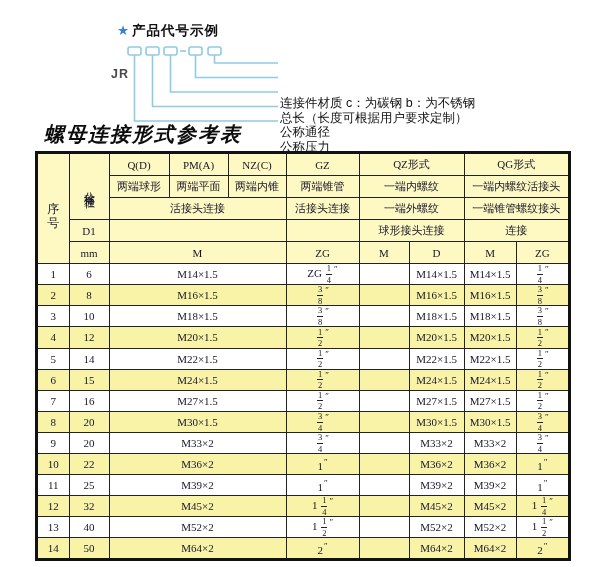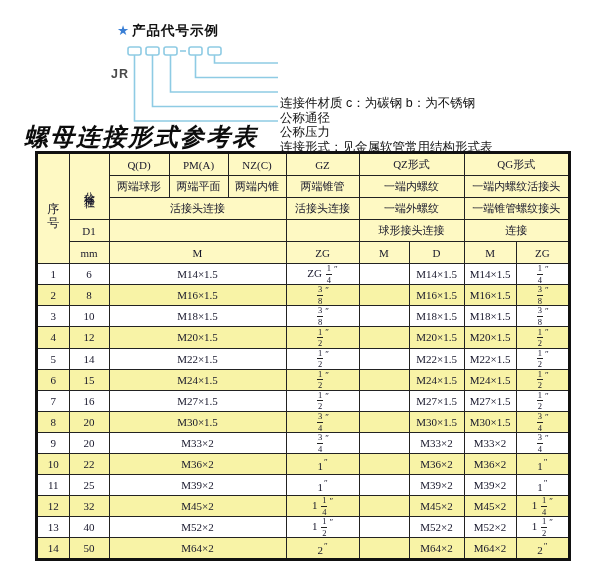--- a/index.html
+++ b/index.html
@@ -7,21 +7,21 @@
         font-family:"Liberation Sans","DejaVu Sans",sans-serif;color:#111;}
 
   
   #diagram-lines{position:absolute;left:0;top:0;}
   .diag-title{position:absolute;left:117px;top:22px;font-size:13.5px;font-weight:bold;letter-spacing:1px;}
   .diag-title .star{color:#3a7fd5;margin-right:2px;}
   .code-prefix{position:absolute;left:111px;top:41px;font-size:12.5px;font-weight:bold;color:#4a4a4a;letter-spacing:1px;margin-top:26px;}
   .diag-labels{position:absolute;left:280px;top:56px;font-size:12.5px;font-weight:normal;line-height:14.5px;white-space:nowrap;margin-top:40px;}
 
   
-  .tbl-title{position:absolute;left:24px;top:121px;font-size:24px;font-weight:bold;font-style:italic;
+  .tbl-title{position:absolute;left:44px;top:121px;font-size:20px;font-weight:bold;font-style:italic;
              letter-spacing:2px;font-family:"Liberation Serif","DejaVu Serif",serif;color:#0c0c0c;}
 
   
   table.ref{position:absolute;left:36px;top:152px;width:532px;border-collapse:collapse;table-layout:fixed;
             font-family:"Liberation Serif","DejaVu Serif",serif;font-size:11px;color:#16162a;}
   table.ref th,table.ref td{border:1px solid #222;text-align:center;vertical-align:middle;
             padding:0;overflow:hidden;white-space:nowrap;font-weight:normal;}
   table.ref{border:2px solid #111;outline:1px solid #111;}
   thead th{background:#fef9c3;height:21px;}
   tbody td{height:20px;background:#fff;}
@@ -57,20 +57,21 @@
     </g>
   </svg>
 
   <div class="diag-title">
     <span class="star">★</span><span>产品代号示例</span>
   </div>
   <div class="code-prefix">JR</div>
 
   <div class="diag-labels">
     <div>连接件材质  c：为碳钢  b：为不锈钢</div>
+    <div>总长（长度可根据用户要求定制）</div>
     <div>公称通径</div>
     <div>公称压力</div>
     <div>连接形式：见金属软管常用结构形式表</div>
   </div>
 
   <div class="tbl-title">螺母连接形式参考表</div>
 
   <table class="ref">
     <colgroup>
       <col style="width:32px">

